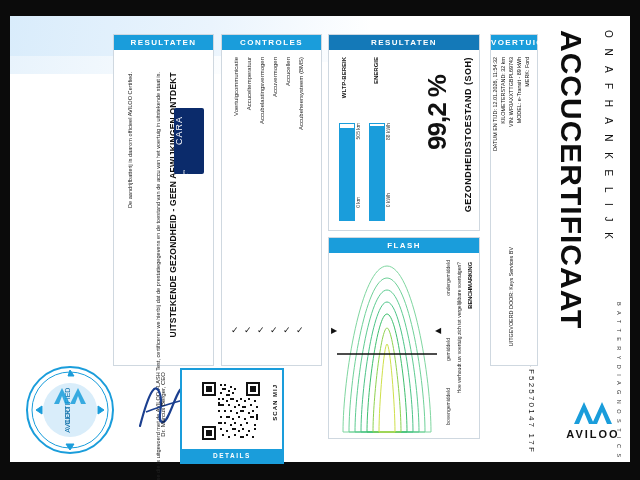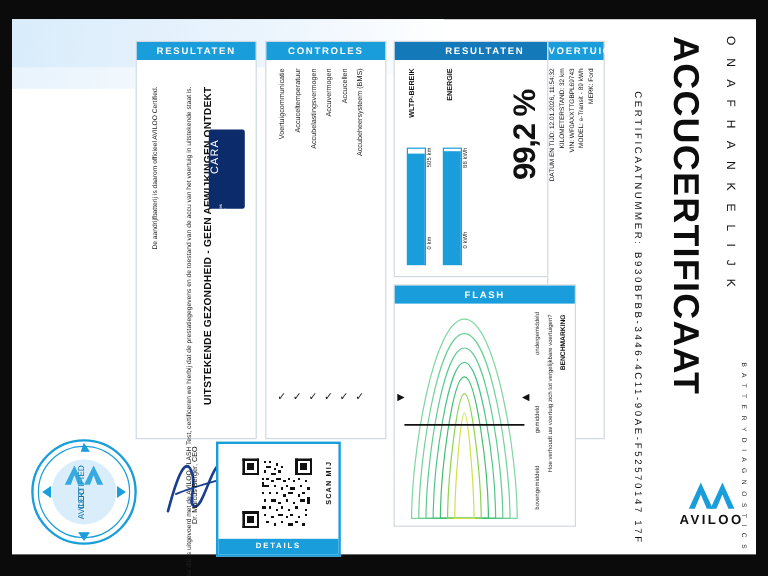--- a/index.html
+++ b/index.html
@@ -67,21 +67,21 @@
   .energieLab{position:absolute;left:44px;top:22px;font-size:6px;font-weight:700;color:#111;
     writing-mode:vertical-rl;transform:rotate(180deg);}
   .wltpLab{position:absolute;left:12px;top:22px;font-size:6px;font-weight:700;color:#111;
     writing-mode:vertical-rl;transform:rotate(180deg);}
   .bar{position:absolute;background:#1a9ddb;}
   .barOuter{position:absolute;border:1px solid #1a9ddb;background:#fff;}
   .barTick{position:absolute;font-size:5px;color:#333;white-space:nowrap;
     writing-mode:vertical-rl;transform:rotate(180deg);}
 
   
-  #voertuig{left:446px;top:18px;width:46px;height:330px;text-decoration:underline;}
+  #voertuig{left:480px;top:18px;width:46px;height:330px;text-decoration:underline;}
   .vField{position:absolute;font-size:5.4px;color:#111;white-space:nowrap;
     writing-mode:vertical-rl;transform:rotate(180deg);}
 
   
   #score{left:318px;top:221px;width:150px;height:200px;}
   .benchTitle{position:absolute;right:6px;top:24px;font-size:5.6px;color:#111;font-weight:700;
     writing-mode:vertical-rl;transform:rotate(180deg);white-space:nowrap;}
   .benchTxt{position:absolute;right:18px;top:24px;font-size:5px;color:#222;line-height:7px;
     writing-mode:vertical-rl;transform:rotate(180deg);white-space:nowrap;}
   .scLab{position:absolute;font-size:5px;color:#333;white-space:nowrap;

